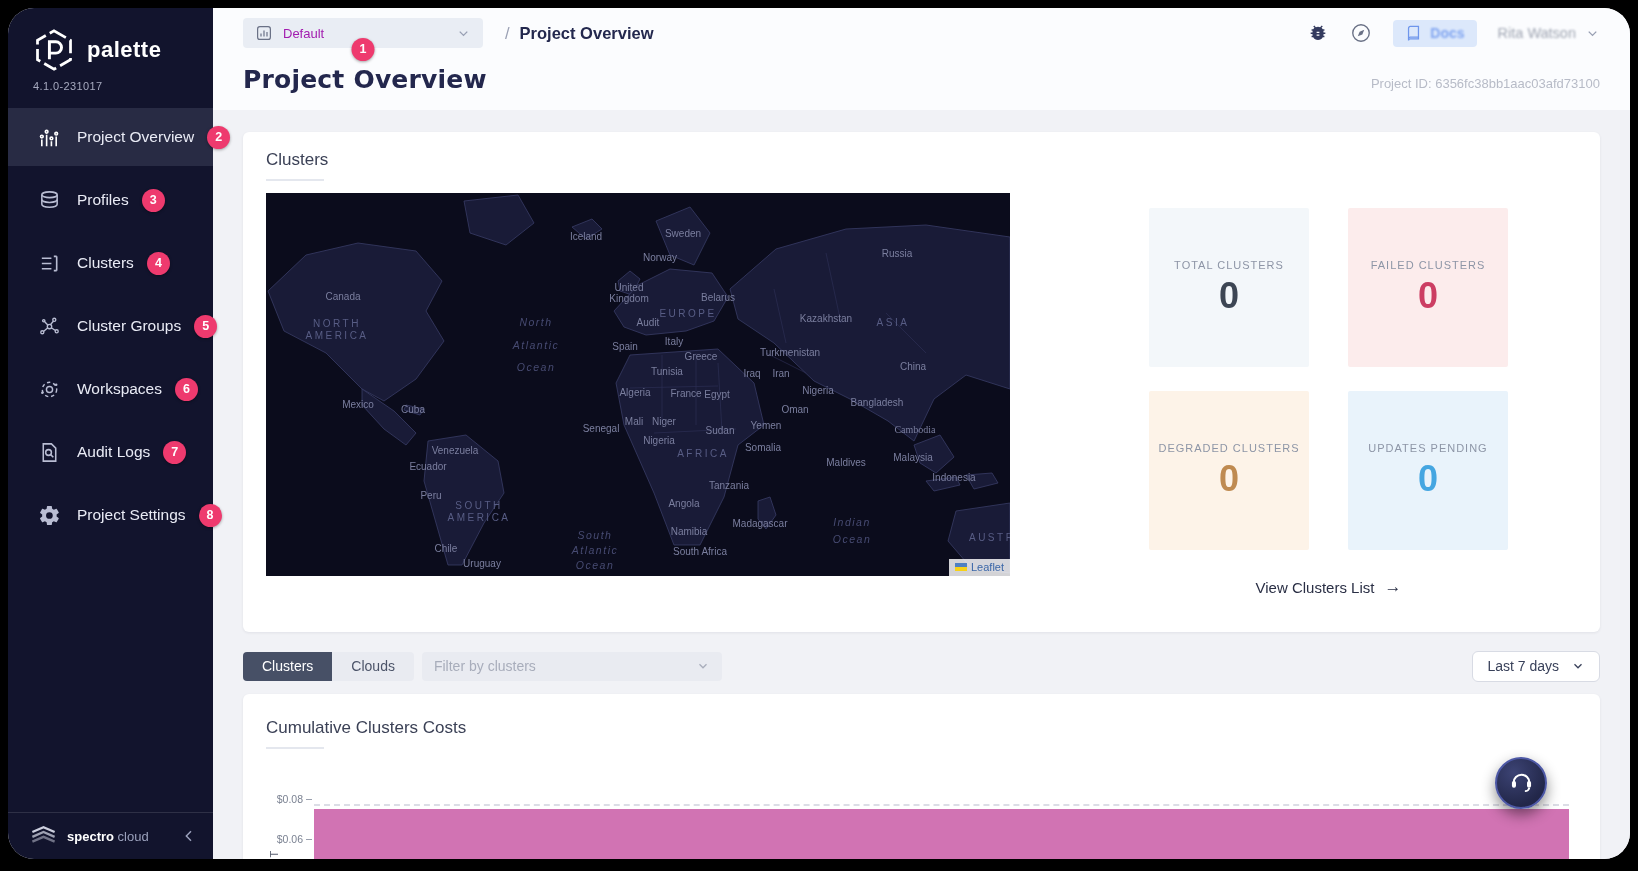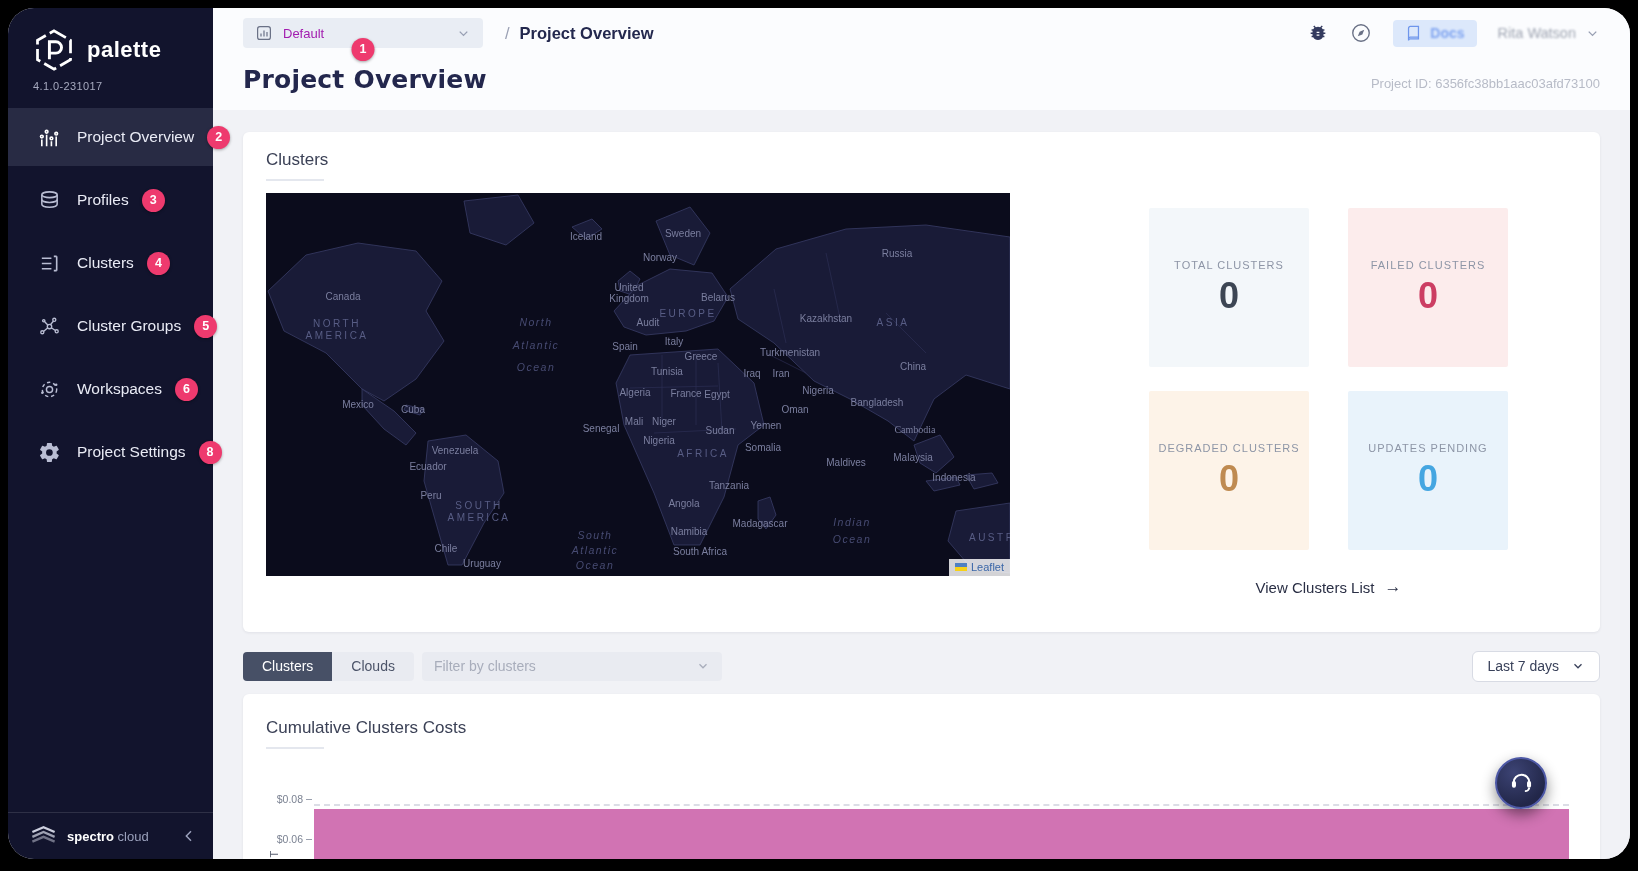--- a/index.html
+++ b/index.html
@@ -164,20 +164,29 @@
         </div>
         <div class="nav-item">
           <span class="nav-icon"><svg viewBox="0 0 24 24" fill="none" stroke="currentColor" stroke-width="1.5">
               <circle cx="12" cy="12" r="3.2"></circle>
               <circle cx="12" cy="12" r="7.5" stroke-dasharray="3.5 3"></circle>
               <circle cx="19" cy="7" r="1.3" fill="currentColor" stroke="none"></circle>
               <circle cx="4.5" cy="15.5" r="1.3" fill="currentColor" stroke="none"></circle>
             </svg></span>
           <span class="nav-label">Workspaces</span>
           <span class="step-badge">6</span>
+        </div>
+        <div class="nav-item">
+          <span class="nav-icon"><svg viewBox="0 0 24 24" fill="none" stroke="currentColor" stroke-width="1.6">
+              <path d="M5.5 3h8.5l4.5 4.5V21h-13z"></path>
+              <circle cx="11" cy="12" r="3"></circle>
+              <path d="M13.2 14.2 16 17"></path>
+            </svg></span>
+          <span class="nav-label">Audit Logs</span>
+          <span class="step-badge">7</span>
         </div>
         <div class="nav-item">
           <span class="nav-icon"><svg viewBox="0 0 24 24" fill="currentColor">
               <path d="M19.4 13c.04-.33.06-.66.06-1s-.02-.67-.06-1l2.1-1.65a.5.5 0 0 0 .12-.64l-2-3.46a.5.5 0 0 0-.6-.22l-2.49 1a7.3 7.3 0 0 0-1.73-1l-.38-2.65A.5.5 0 0 0 13.9 2h-4a.5.5 0 0 0-.5.42l-.38 2.65c-.62.26-1.2.6-1.73 1l-2.49-1a.5.5 0 0 0-.6.22l-2 3.46a.5.5 0 0 0 .12.64L4.4 11c-.04.33-.06.66-.06 1s.02.67.06 1l-2.1 1.65a.5.5 0 0 0-.12.64l2 3.46c.13.22.39.31.6.22l2.49-1c.53.4 1.11.74 1.73 1l.38 2.65a.5.5 0 0 0 .5.42h4a.5.5 0 0 0 .5-.42l.38-2.65c.62-.26 1.2-.6 1.73-1l2.49 1c.21.09.47 0 .6-.22l2-3.46a.5.5 0 0 0-.12-.64zM11.9 15.5a3.5 3.5 0 1 1 0-7 3.5 3.5 0 0 1 0 7z"></path>
             </svg></span>
           <span class="nav-label">Project Settings</span>
           <span class="step-badge">8</span>
         </div>
       </nav>
     <div class="sidebar-footer">

